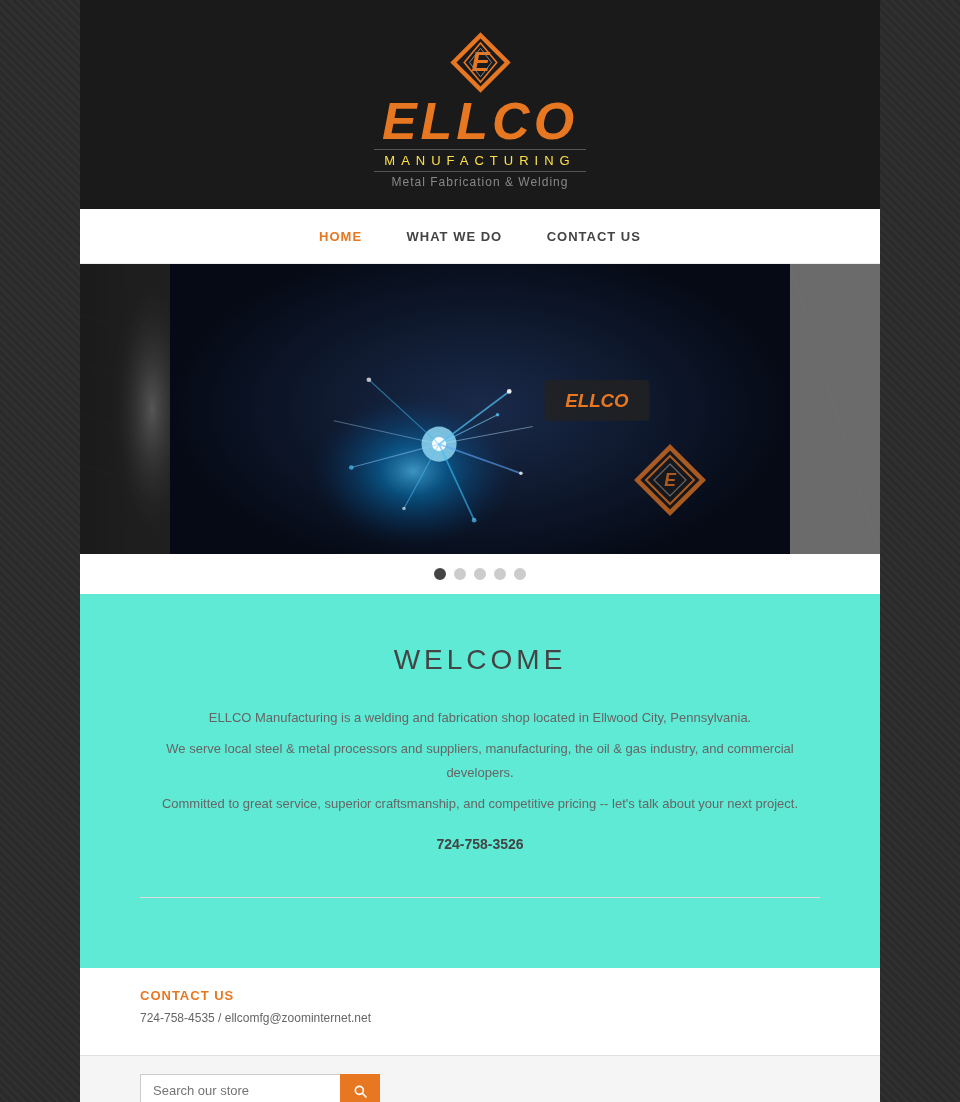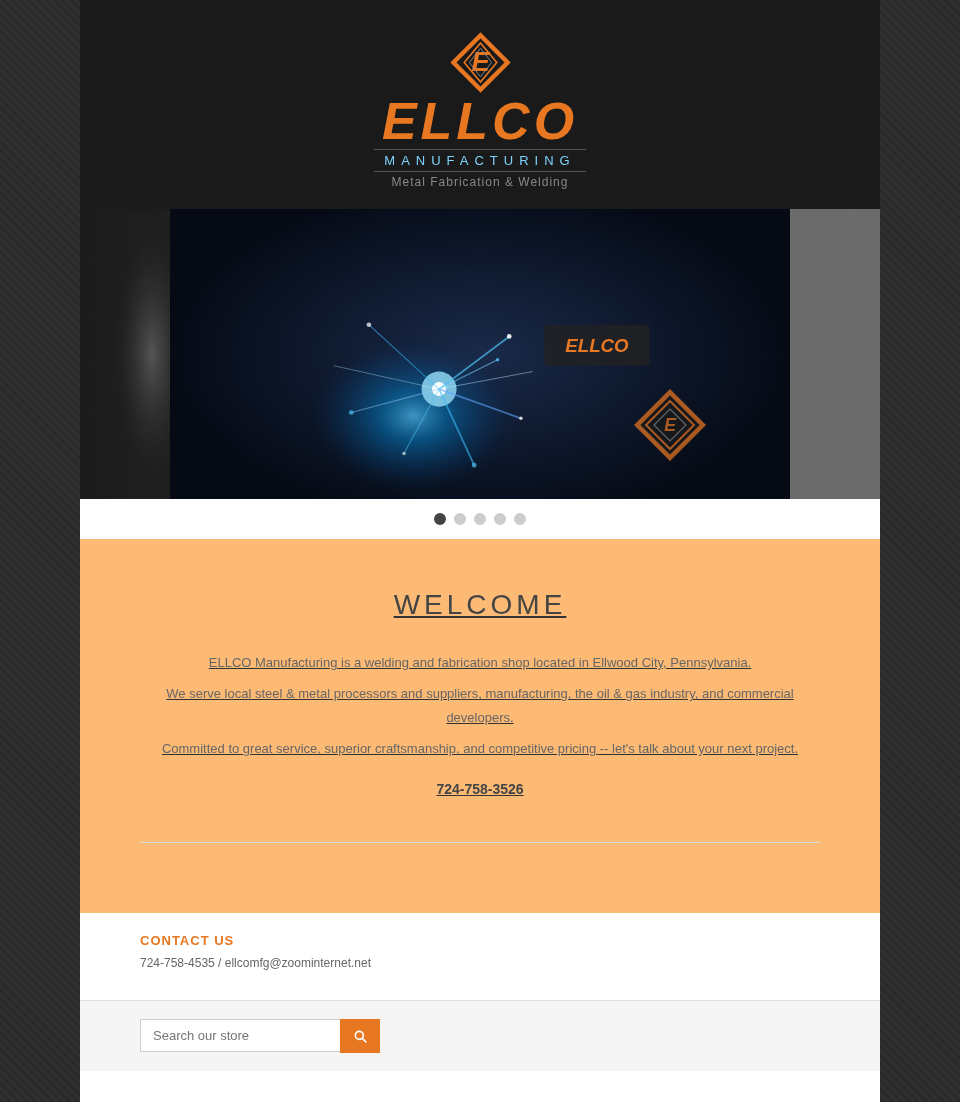--- a/index.html
+++ b/index.html
@@ -62,21 +62,21 @@
       font-weight: 900;
       letter-spacing: 4px;
       color: #e87722;
       font-style: italic;
       line-height: 1;
     }
 
     .logo-manufacturing {
       font-size: 13px;
       letter-spacing: 6px;
-      color: #7dd3fc;
+      color: #fde047;
       text-transform: uppercase;
       border-top: 1px solid #555;
       border-bottom: 1px solid #555;
       padding: 3px 10px;
       margin-top: 2px;
     }
 
     .logo-tagline {
       font-size: 12px;
       color: #888;
@@ -177,24 +177,23 @@
       border: 2px solid #444;
     }
 
     .dot.inactive {
       background-color: #ccc;
       border: 2px solid #ccc;
     }
 
     
     .content-area {
-      background-color: #fdba74;
+      background-color: #5eead4;
       padding: 50px 60px 40px 60px;
       text-align: center;
-      text-decoration: underline;
     }
 
     .welcome-title {
       font-size: 28px;
       font-weight: 300;
       letter-spacing: 4px;
       color: #444;
       margin-bottom: 30px;
       text-transform: uppercase;
     }
@@ -312,20 +311,25 @@
         </svg>
 
         <div class="logo-text-area">
           <div class="logo-ellco">ELLCO</div>
           <div class="logo-manufacturing">MANUFACTURING</div>
           <div class="logo-tagline">Metal Fabrication &amp; Welding</div>
         </div>
       </div>
     </div>
 
+    <nav class="nav">
+      <a href="#" class="active">HOME</a>
+      <a href="#">WHAT WE DO</a>
+      <a href="#">CONTACT US</a>
+    </nav>
 
     <div class="slideshow-wrapper">
       <div class="slideshow">
 
         <div class="slide-side slide-side-left">
           <svg width="90" height="290" viewBox="0 0 90 290" xmlns="http://www.w3.org/2000/svg" style="opacity:0.7">
             <rect width="90" height="290" fill="#1a1a1a"></rect>
 
             <line x1="0" y1="50" x2="90" y2="80" stroke="#333" stroke-width="0.5" opacity="0.5"></line>
             <line x1="0" y1="100" x2="90" y2="130" stroke="#333" stroke-width="0.5" opacity="0.5"></line>

